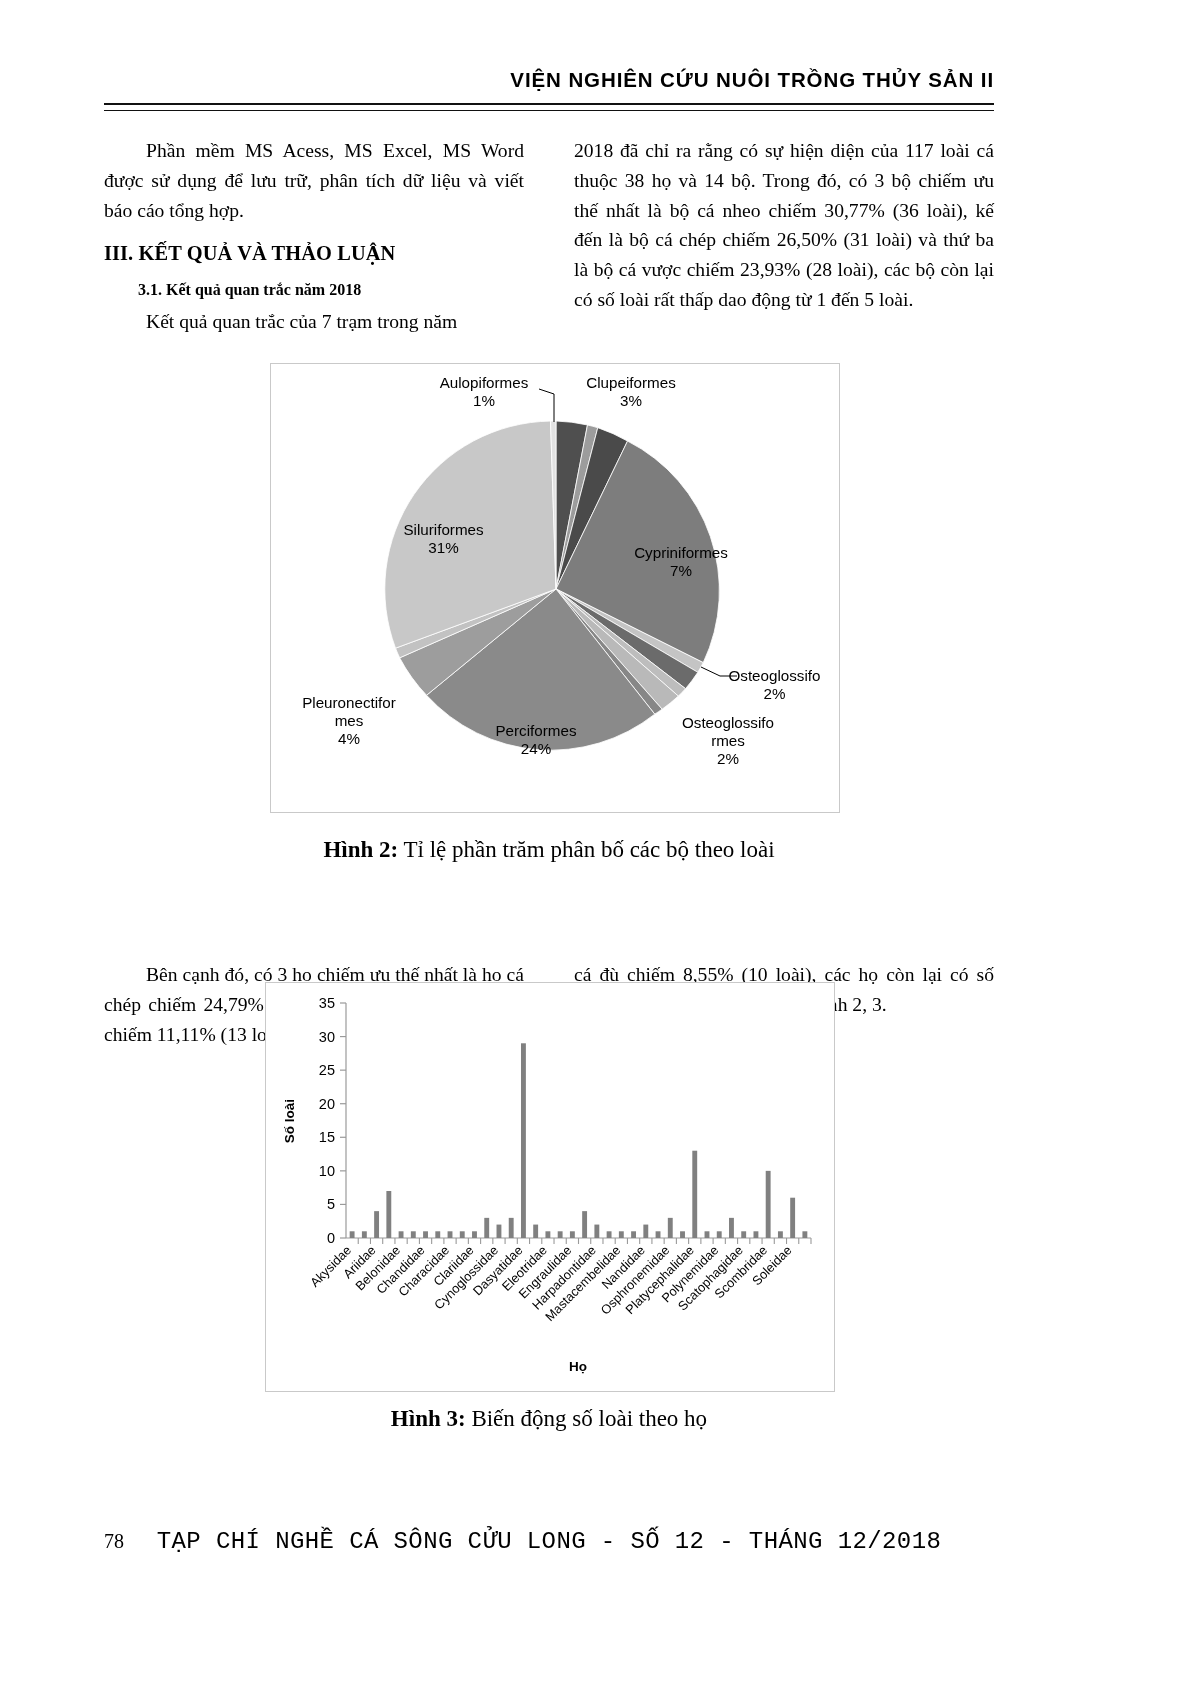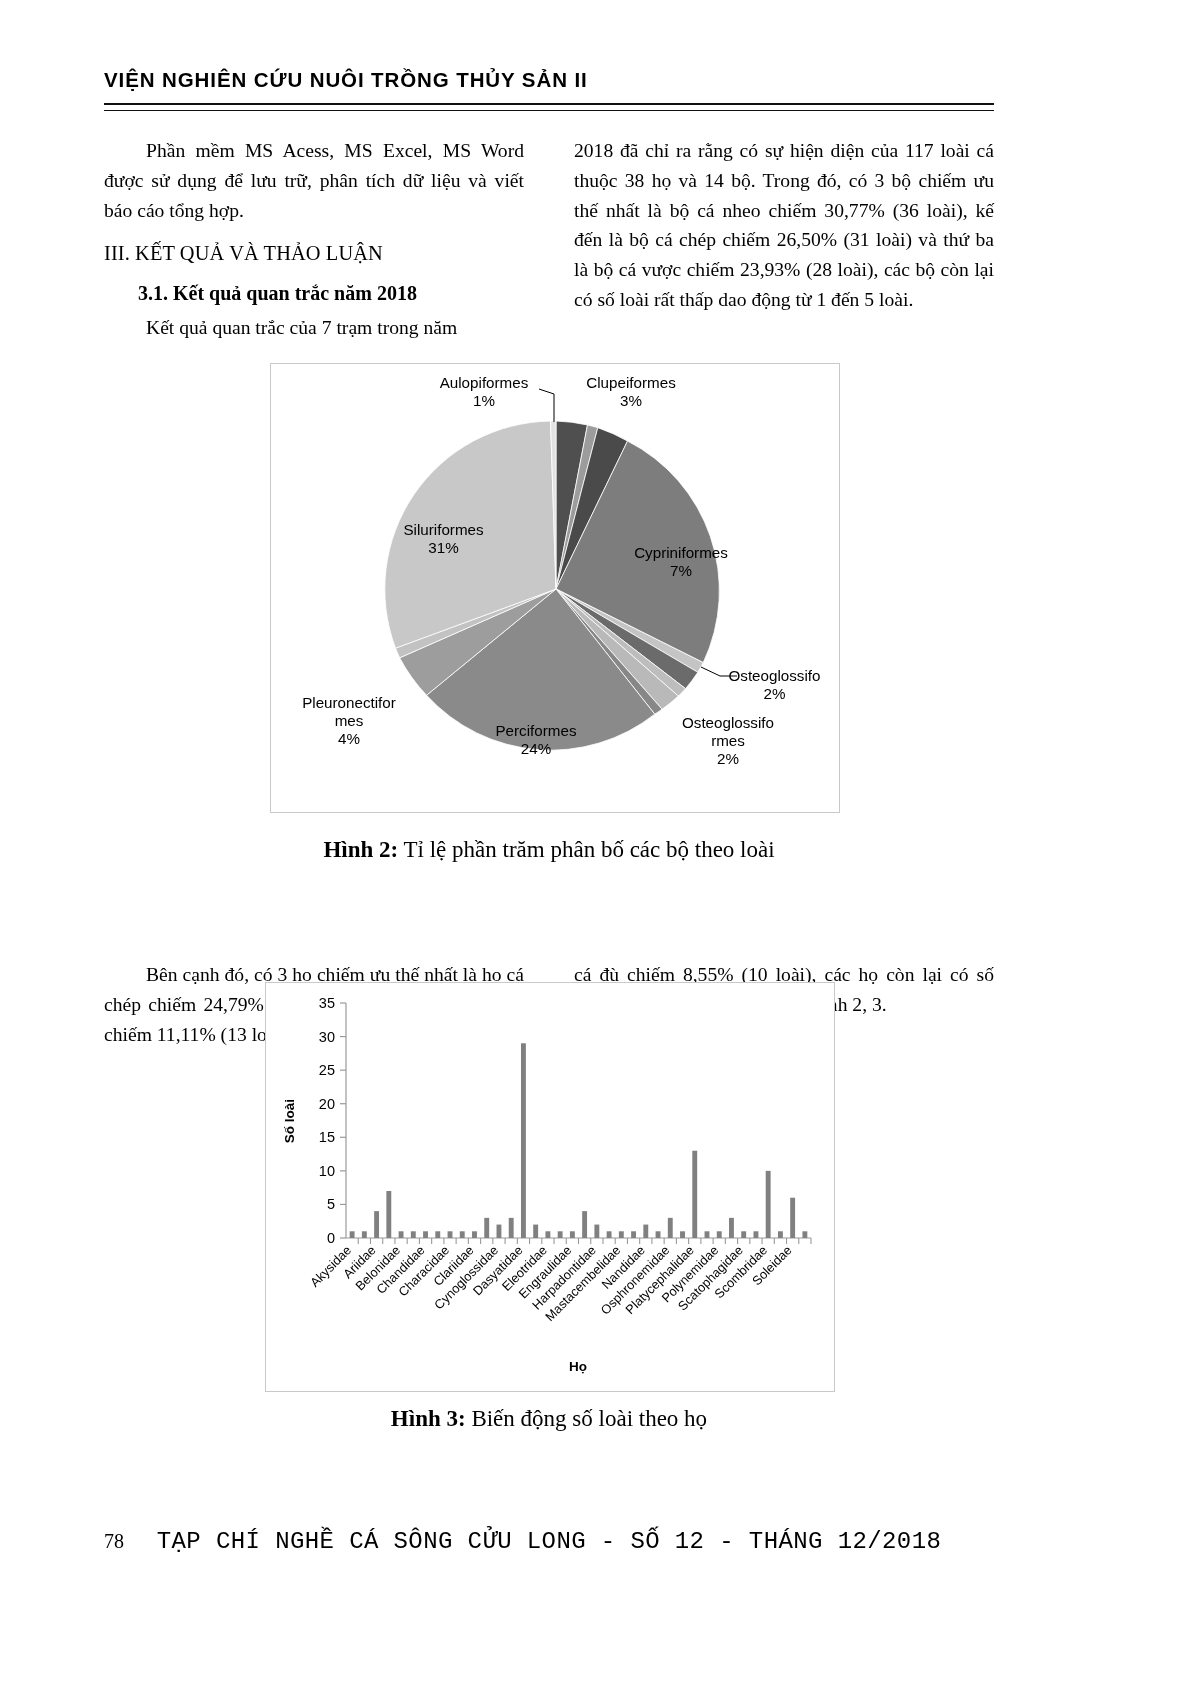--- a/index.html
+++ b/index.html
@@ -22,21 +22,21 @@
     width: 1181px;
     height: 1683px;
   }
 
   
   .running-head {
     position: absolute;
     left: 104px;
     top: 68px;
     width: 890px;
-    text-align: left;
+    text-align: right;
     font-family: "Liberation Sans", sans-serif;
     font-size: 20.5px;
     font-weight: 600;
     letter-spacing: 0.9px;
   }
   .head-rule {
     position: absolute;
     left: 104px;
     top: 103px;
     width: 890px;
@@ -56,29 +56,29 @@
     margin-top: 8px;
   }
   .col-left  { left: 104px; }
   .col-right { left: 574px; }
 
   .para-indent { text-indent: 42px; margin: 0; }
   .para { margin: 0; }
 
   h2.section {
     font-family: "Liberation Serif", serif;
-    font-weight: normal;
+    font-weight: bold;
     font-size: 20.4px;
     margin: 13px 0 4px 0;
     letter-spacing: 0.1px;
   }
   h3.subsection {
     font-family: "Liberation Serif", serif;
     font-weight: bold;
-    font-size: 20px;
+    font-size: 16px;
     margin: 9px 0 4px 0;
     padding-left: 34px;
   }
 
   
   .figure-box {
     position: absolute;
     border: 1px solid #c9c9c9;
     background: #ffffff;
     box-sizing: border-box;

